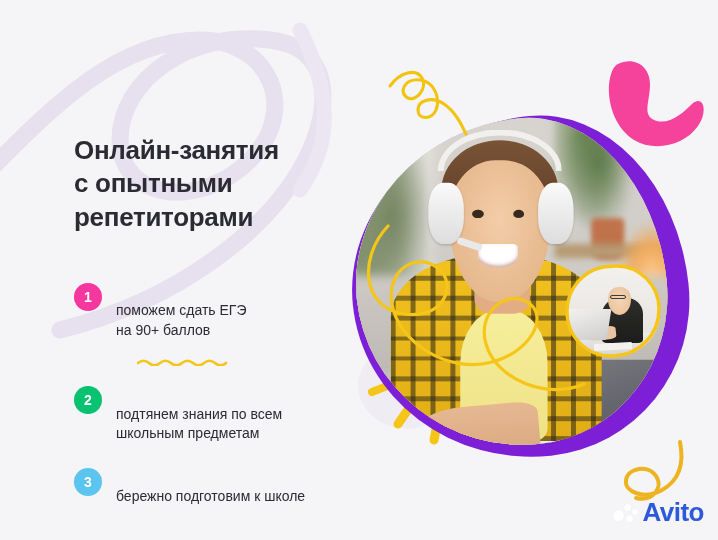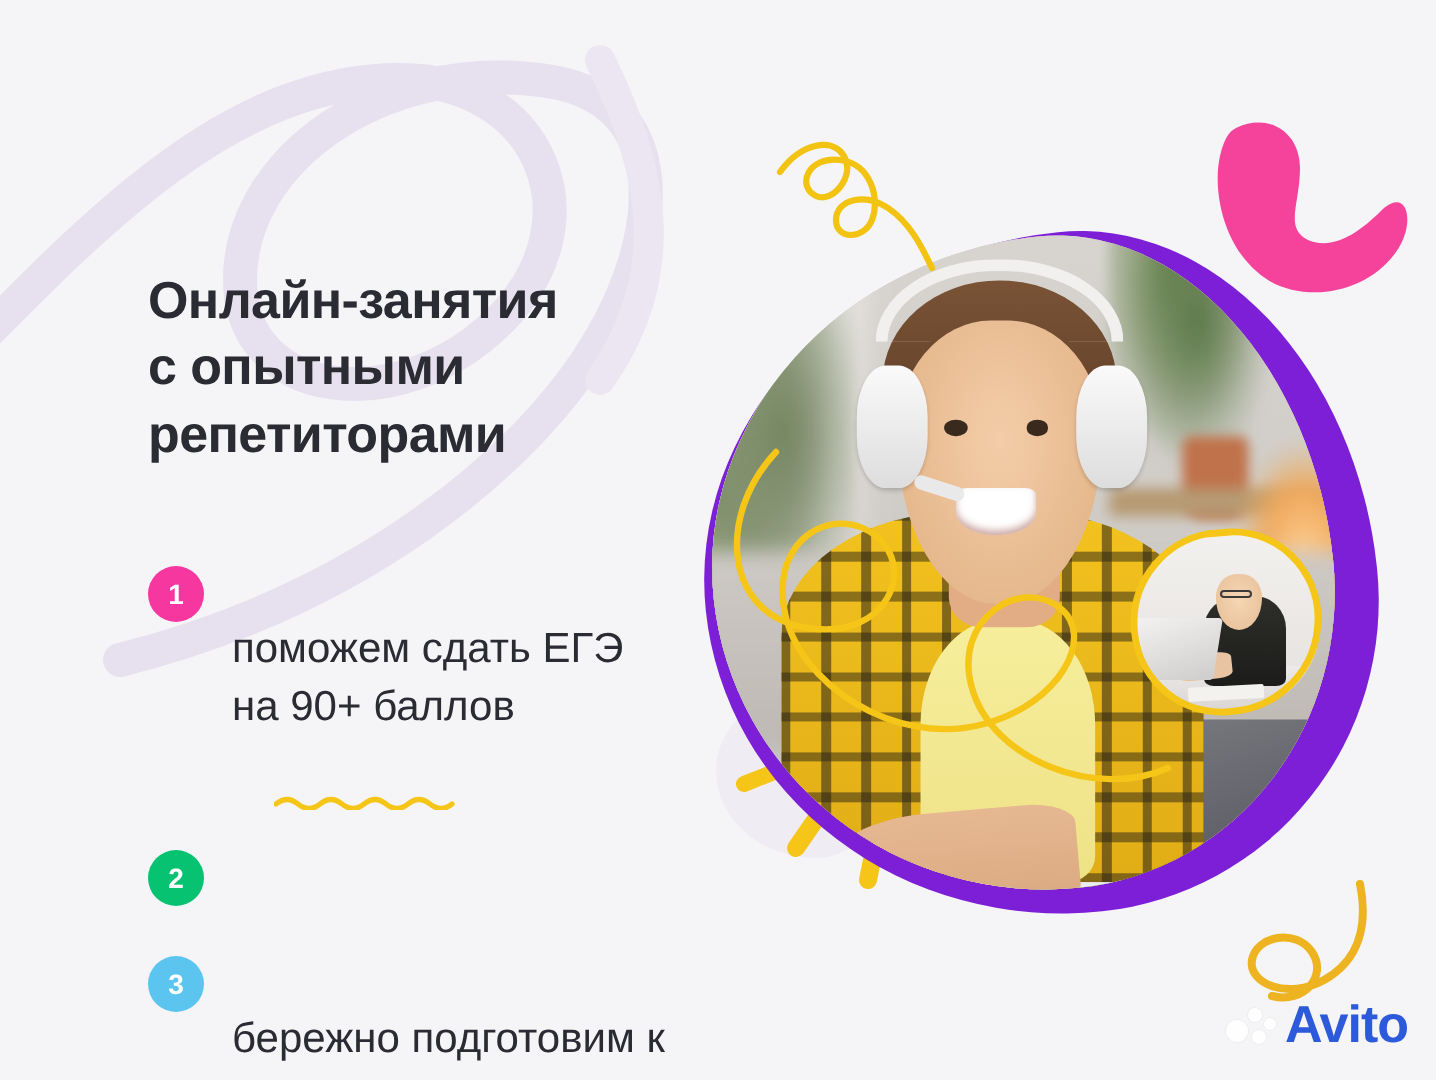--- a/index.html
+++ b/index.html
@@ -60,21 +60,21 @@
     color: #ffffff;
     font-size: 14px;
     font-weight: bold;
     display: flex;
     align-items: center;
     justify-content: center;
     margin-top: 1px;
   }
   .bullet-text {
     margin-left: 14px;
-    font-size: 21px;
+    font-size: 14px;
     line-height: 1.38;
     color: #2b2b33;
     white-space: pre-line;
     position: relative;
   }
   .bullet-text.has-wave { padding-bottom: 2px; }
 
   .wave-underline {
     position: absolute;
     left: 21px;
@@ -461,20 +461,24 @@
         <span>поможем сдать ЕГЭ
 на 90+ баллов</span>
         <svg class="wave-underline" viewBox="0 0 92 8" preserveAspectRatio="none" xmlns="http://www.w3.org/2000/svg" aria-hidden="true">
           <path d="M1 5 Q 6.5 0.5, 12 5 T 23 5 T 34 5 T 45 5 T 56 5 T 67 5 T 78 5 T 89 5" stroke="#f5c518" stroke-width="2.6" fill="none" stroke-linecap="round"></path>
         </svg>
       </div>
     </div>
 
     <div class="bullet-row">
       <div class="bullet-badge" style="background:#07c271">2</div>
+      <div class="bullet-text">
+        <span>подтянем знания по всем
+школьным предметам</span>
+      </div>
     </div>
 
     <div class="bullet-row">
       <div class="bullet-badge" style="background:#5bc5f0">3</div>
       <div class="bullet-text">
         <span>бережно подготовим к школе</span>
       </div>
     </div>
 
   </div>

